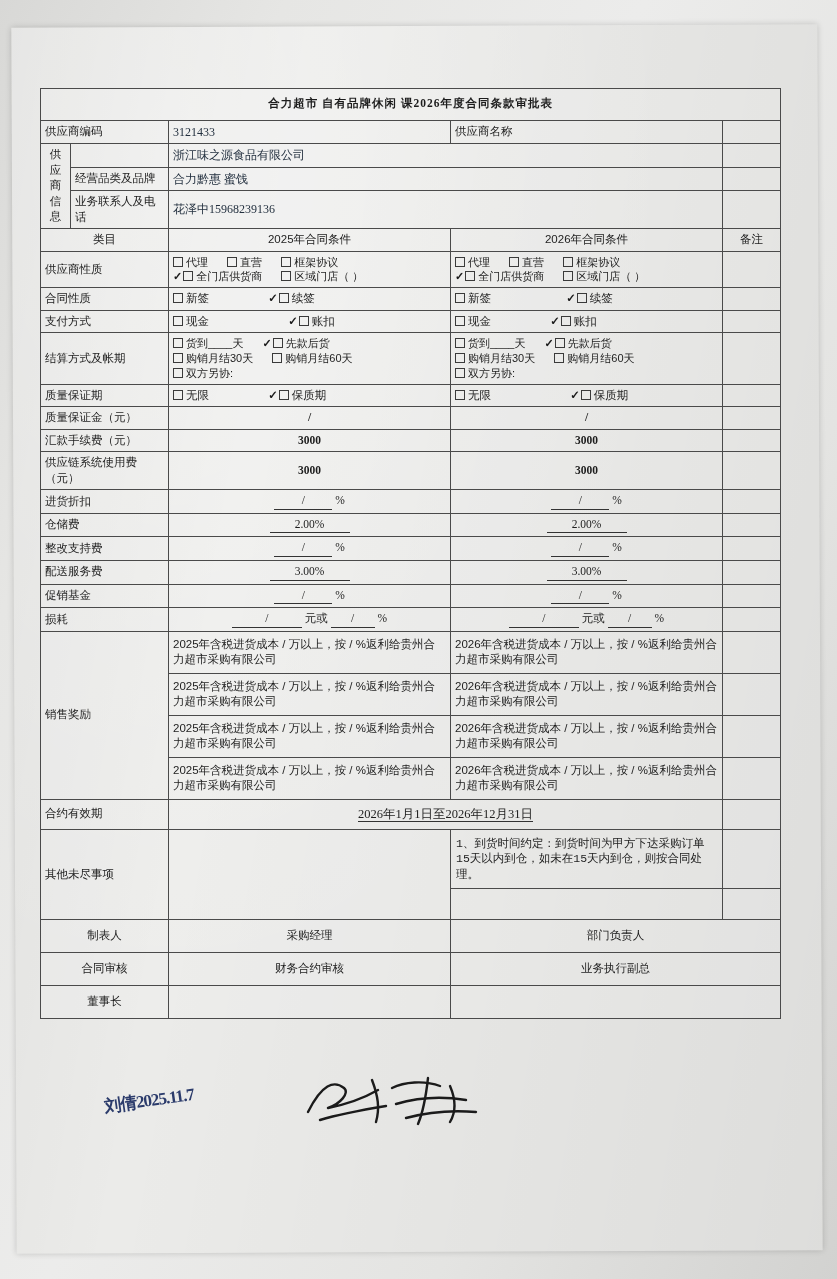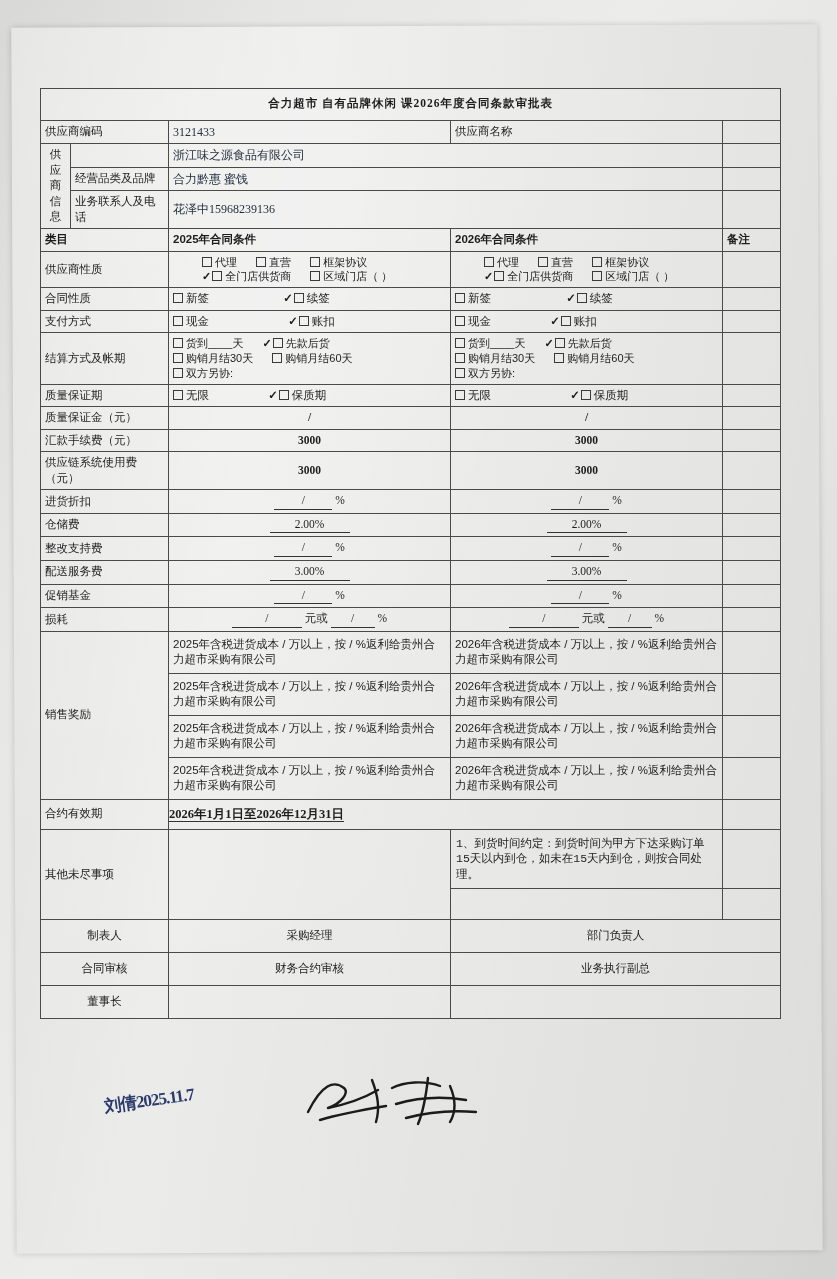--- a/index.html
+++ b/index.html
@@ -56,21 +56,21 @@
   }
   .title {
     text-align: center;
     font-size: 17px;
     font-weight: bold;
     letter-spacing: 1px;
     padding: 7px 0 8px 0 !important;
     font-family: "Liberation Serif", serif;
   }
   .lbl { font-size: 11.5px; }
-  .ctr { text-align: left; font-weight: bold; }
+  .ctr { text-align: center; }
   .vert-label {
     text-align: center;
     font-size: 11.5px;
     line-height: 1.25;
   }
   .hand {
     font-family: "Liberation Serif", serif;
     font-size: 12px;
     color: #23303f;
   }
@@ -84,21 +84,21 @@
     text-align: center;
     font-size: 12px;
     font-family: "Liberation Serif", serif;
   }
   .u {
     display: inline-block;
     border-bottom: 1px solid #333;
     min-width: 58px;
     text-align: center;
   }
-  .opt-row { white-space: nowrap; margin-left: 29px; }
+  .opt-row { white-space: nowrap; }
   .opt {
     display: inline-block;
     margin-right: 16px;
     white-space: nowrap;
   }
   .box {
     display: inline-block;
     width: 8px;
     height: 8px;
     border: 1px solid #3a3a3a;
@@ -243,21 +243,21 @@
             <span class="opt"><span class="box"></span><span>区域门店（        ）</span></span>
           </div>
         </td>
         <td></td>
       </tr>
 
       <tr>
         <td colspan="2" class="lbl">合同性质</td>
         <td>
           <span class="opt"><span class="box"></span><span>新签</span></span>
-          <span class="opt" style="margin-left:55px"><span class="tick">✓</span><span class="box"></span><span>续签</span></span>
+          <span class="opt" style="margin-left:40px"><span class="tick">✓</span><span class="box"></span><span>续签</span></span>
         </td>
         <td>
           <span class="opt"><span class="box"></span><span>新签</span></span>
           <span class="opt" style="margin-left:56px"><span class="tick">✓</span><span class="box"></span><span>续签</span></span>
         </td>
         <td></td>
       </tr>
 
       <tr>
         <td colspan="2" class="lbl">支付方式</td>

